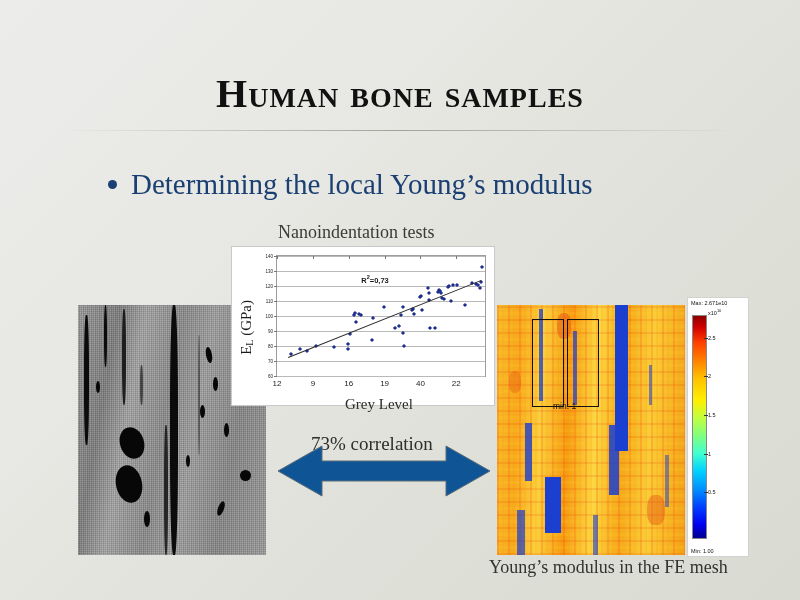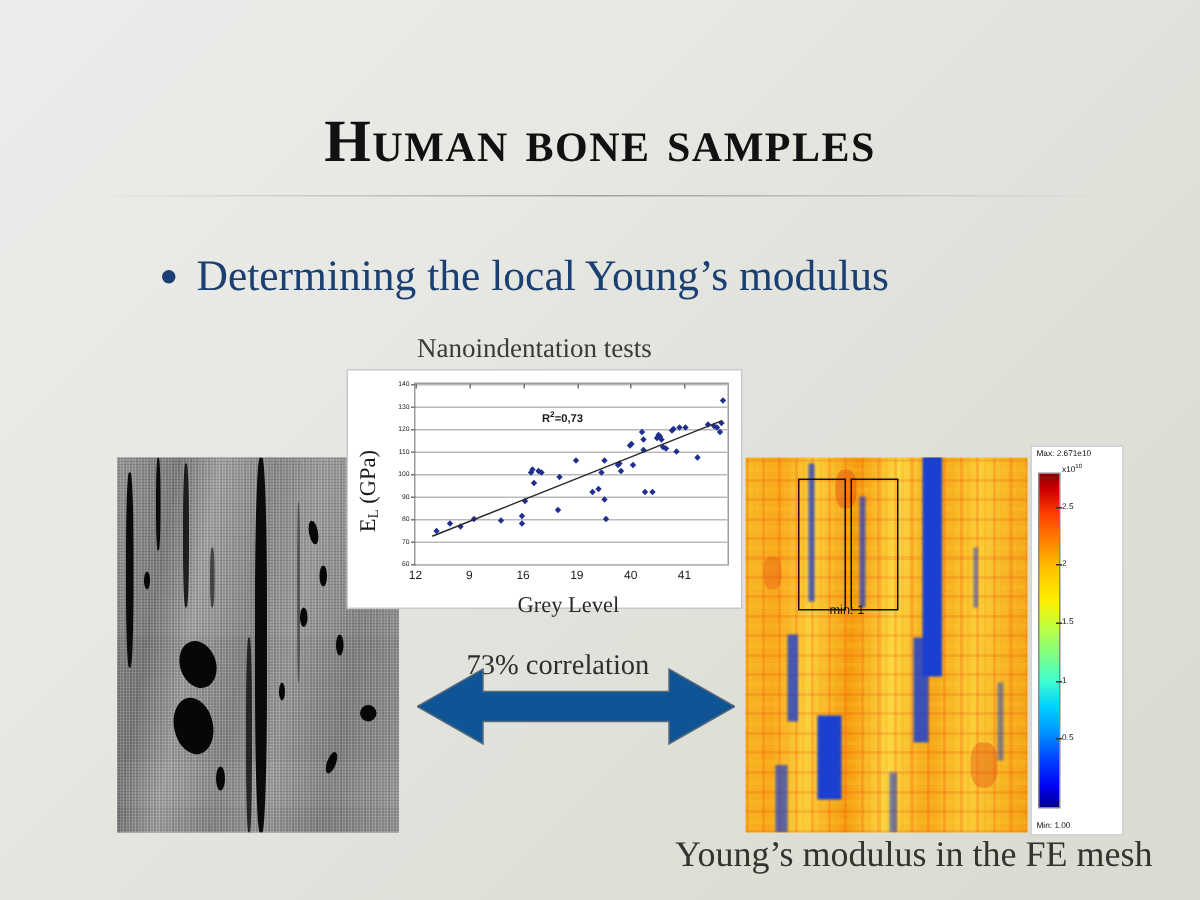--- a/index.html
+++ b/index.html
@@ -140,21 +140,21 @@
   .cb-tick{position:absolute;left:20px;font-size:5.5px;color:#111;
     font-family:"Liberation Sans",sans-serif;transform:translateY(-50%);}
   .cb-tick-mark{position:absolute;left:16px;width:4px;height:1px;background:#333;}
 
   
   #caption-left{
     position:absolute;left:28px;top:557px;font-size:18px;color:#33332f;
     font-family:"Liberation Serif",serif;
   }
   #caption-right{
-    position:absolute;left:450px;top:557px;font-size:24px;color:#33332f;
+    position:absolute;left:489px;top:557px;font-size:18px;color:#33332f;
     font-family:"Liberation Serif",serif;
   }
 </style>
 </head>
 <body>
 
 <div class="slide">
 
 
 
@@ -229,21 +229,21 @@
           <div class="xtick" style="left: 0px;">12</div>
           <div class="xtick-mark" style="left: 0px;"></div>
           <div class="xtick" style="left: 35.8621px;">9</div>
           <div class="xtick-mark" style="left: 35.8621px;"></div>
           <div class="xtick" style="left: 71.7241px;">16</div>
           <div class="xtick-mark" style="left: 71.7241px;"></div>
           <div class="xtick" style="left: 107.586px;">19</div>
           <div class="xtick-mark" style="left: 107.586px;"></div>
           <div class="xtick" style="left: 143.448px;">40</div>
           <div class="xtick-mark" style="left: 143.448px;"></div>
-          <div class="xtick" style="left: 179.31px;">41</div>
+          <div class="xtick" style="left: 179.31px;">22</div>
           <div class="xtick-mark" style="left: 179.31px;"></div>
         </div>
       <div id="points-layer">
           <div class="pt" style="left: 14.3448px; top: 97.5px;"></div>
           <div class="pt" style="left: 23.3103px; top: 93px;"></div>
           <div class="pt" style="left: 30.4828px; top: 95.25px;"></div>
           <div class="pt" style="left: 39.4483px; top: 89.7px;"></div>
           <div class="pt" style="left: 57.3793px; top: 91.05px;"></div>
           <div class="pt" style="left: 70.8276px; top: 87.75px;"></div>
           <div class="pt" style="left: 71.3655px; top: 92.55px;"></div>

